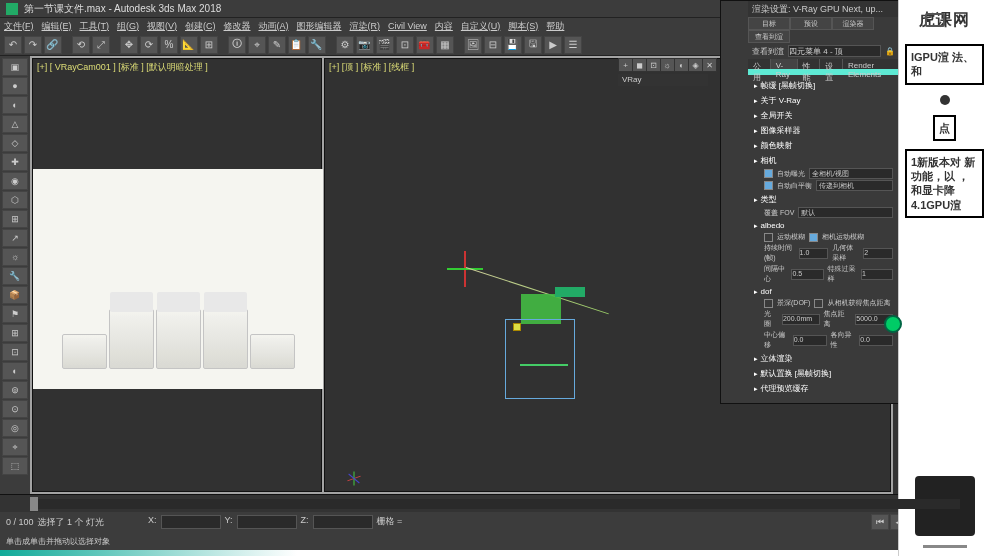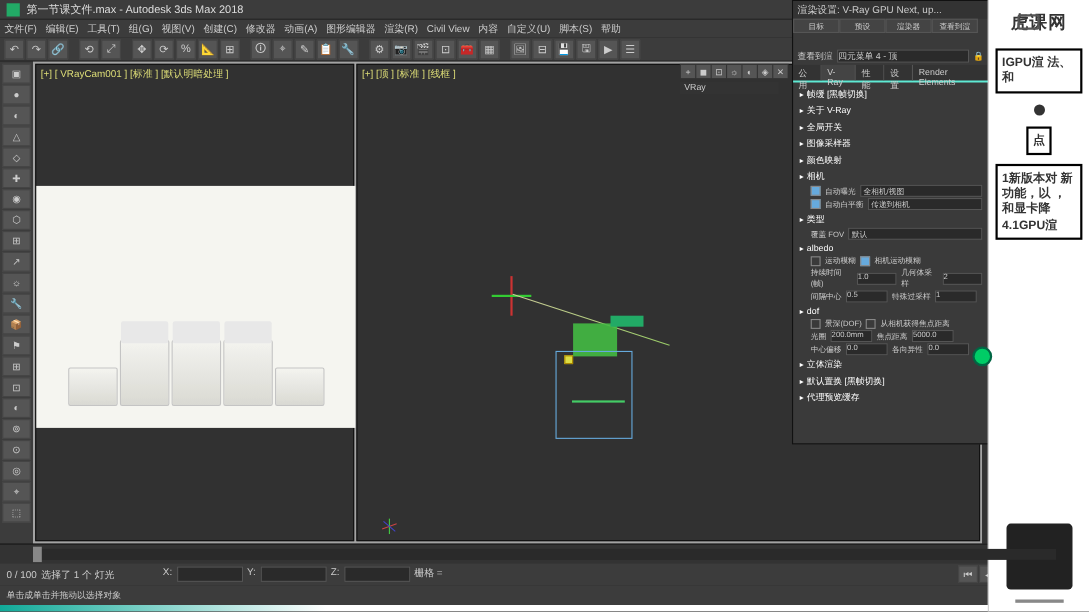--- a/index.html
+++ b/index.html
@@ -3,21 +3,21 @@
 <meta charset="utf-8">
 <style>
 * { margin: 0; padding: 0; box-sizing: border-box; font-family: "Microsoft YaHei", "SimHei", Arial, sans-serif; }
 body { width: 990px; height: 556px; background: #1e1e1e; overflow: hidden; position: relative; font-size: 9px; color: #ccc; }
 .title-bar { height: 18px; background: #3c3c3c; display: flex; align-items: center; padding: 0 6px; border-bottom: 1px solid #222; }
 .app-icon { width: 12px; height: 12px; background: #2a6; margin-right: 6px; }
 .title-text { flex: 1; font-size: 10px; color: #ddd; }
 .win-btns { display: flex; gap: 2px; }
 .win-btn { width: 24px; height: 14px; background: #555; display: flex; align-items: center; justify-content: center; font-size: 10px; }
 .menu-bar { height: 16px; background: #3c3c3c; display: flex; align-items: center; padding: 0 4px; gap: 8px; font-size: 9px; }
-.menu-bar .mitem { color: #ccc; cursor: pointer; }
+.menu-bar .mitem { color: #ccc; cursor: pointer; text-decoration: underline; }
 .menu-right { margin-left: auto; display: flex; gap: 8px; }
 .toolbar-row { height: 22px; background: #3c3c3c; border-bottom: 1px solid #222; display: flex; align-items: center; padding: 0 4px; gap: 2px; }
 .tb-btn { width: 18px; height: 18px; background: #555; border: 1px solid #444; display: flex; align-items: center; justify-content: center; font-size: 10px; cursor: pointer; }
 .tb-sep { width: 6px; }
 .main-area { display: flex; height: 438px; }
 .left-tools { width: 30px; background: #3c3c3c; display: flex; flex-direction: column; gap: 1px; padding-top: 2px; }
 .lt-btn { width: 26px; height: 18px; margin: 0 2px; background: #555; border: 1px solid #444; font-size: 9px; display: flex; align-items: center; justify-content: center; }
 .viewports { flex: 1; display: flex; gap: 2px; padding: 2px; background: #a3a3a3; }
 .vp { position: relative; background: #313131; border: 1px solid #111; }
 .vp-left { width: 290px; }
@@ -51,27 +51,27 @@
 .rmod-body { flex: 1; background: #333; padding: 2px; font-size: 8px; overflow: hidden; }
 .rmod-sec { margin-bottom: 3px; }
 .rmod-hd { background: #444; padding: 1px 3px; font-size: 8px; }
 .rmod-btngrid { display: flex; flex-wrap: wrap; gap: 1px; margin-top: 2px; }
 .rmod-btn { width: 44px; height: 12px; background: #555; font-size: 7px; display: flex; align-items: center; justify-content: center; }
 .rmod-btn.act { background: #4a7cb0; }
 .rmod-input { width: 88px; height: 12px; background: #2a2a2a; border: 1px solid #555; margin-top: 2px; font-size: 7px; padding: 0 2px; }
 .param-line { display: flex; justify-content: space-between; margin: 1px 0; font-size: 7px; }
 .param-val { width: 24px; background: #2a2a2a; height: 9px; font-size: 7px; }
 .param-swatch { width: 24px; height: 9px; background: #eee; }
-.dialog { position: absolute; top: 0; left: 720px; width: 180px; height: 404px; background: #3a3a3a; border: 1px solid #111; display: flex; flex-direction: column; font-size: 8px; }
+.dialog { position: absolute; top: 0; left: 720px; width: 180px; height: 404px; background: #3a3a3a; border: 1px solid #111; display: flex; flex-direction: column; font-size: 8px; padding-left: 27px; }
 .dlg-title { height: 16px; background: #333; display: flex; align-items: center; padding: 0 4px; font-size: 9px; }
 .dlg-tabs-top { display: flex; height: 26px; flex-wrap: wrap; }
 .dlg-ttab { width: 22px; height: 13px; background: #444; border: 1px solid #555; font-size: 7px; display: flex; align-items: center; justify-content: center; }
 .dlg-preset { height: 16px; padding: 2px 4px; display: flex; align-items: center; gap: 4px; }
 .dlg-preset-sel { flex: 1; height: 12px; background: #2a2a2a; border: 1px solid #555; }
-.dlg-tabs { display: flex; height: 16px; border-bottom: 2px solid #5eead4; }
+.dlg-tabs { display: flex; height: 16px; border-bottom: 6px solid #5eead4; }
 .dlg-tab { padding: 2px 5px; font-size: 8px; background: #333; border-right: 1px solid #555; }
 .dlg-tab.act { background: #444; }
 .dlg-body { flex: 1; padding: 4px 6px; overflow: hidden; }
 .dlg-sec { margin-bottom: 2px; }
 .dlg-sec-hd { font-size: 8px; color: #fff; padding: 1px 0; display:flex; align-items:center; gap:3px; }
 .dlg-sec-hd::before { content:"▸"; font-size:7px; }
 .dlg-row { display: flex; align-items: center; margin: 1px 0; font-size: 7px; gap: 4px; padding-left:10px; }
 .dlg-cb { width: 9px; height: 9px; border: 1px solid #888; }
 .dlg-cb.ck { background: #6ad; }
 .dlg-sel { flex: 1; height: 11px; background: #2a2a2a; border: 1px solid #555; padding: 0 2px; font-size: 7px; display:flex; align-items:center; }

